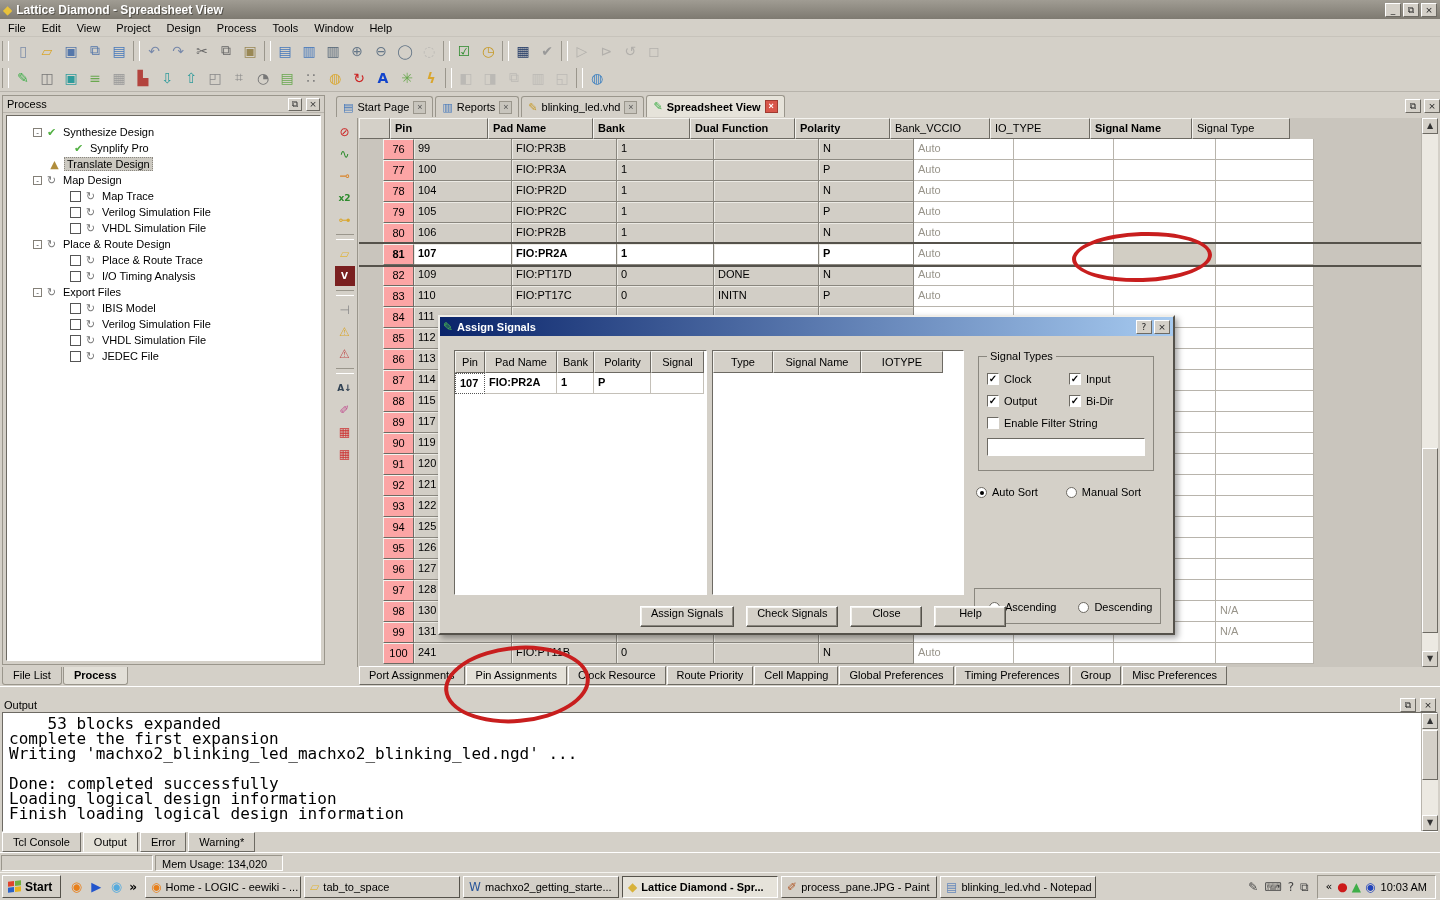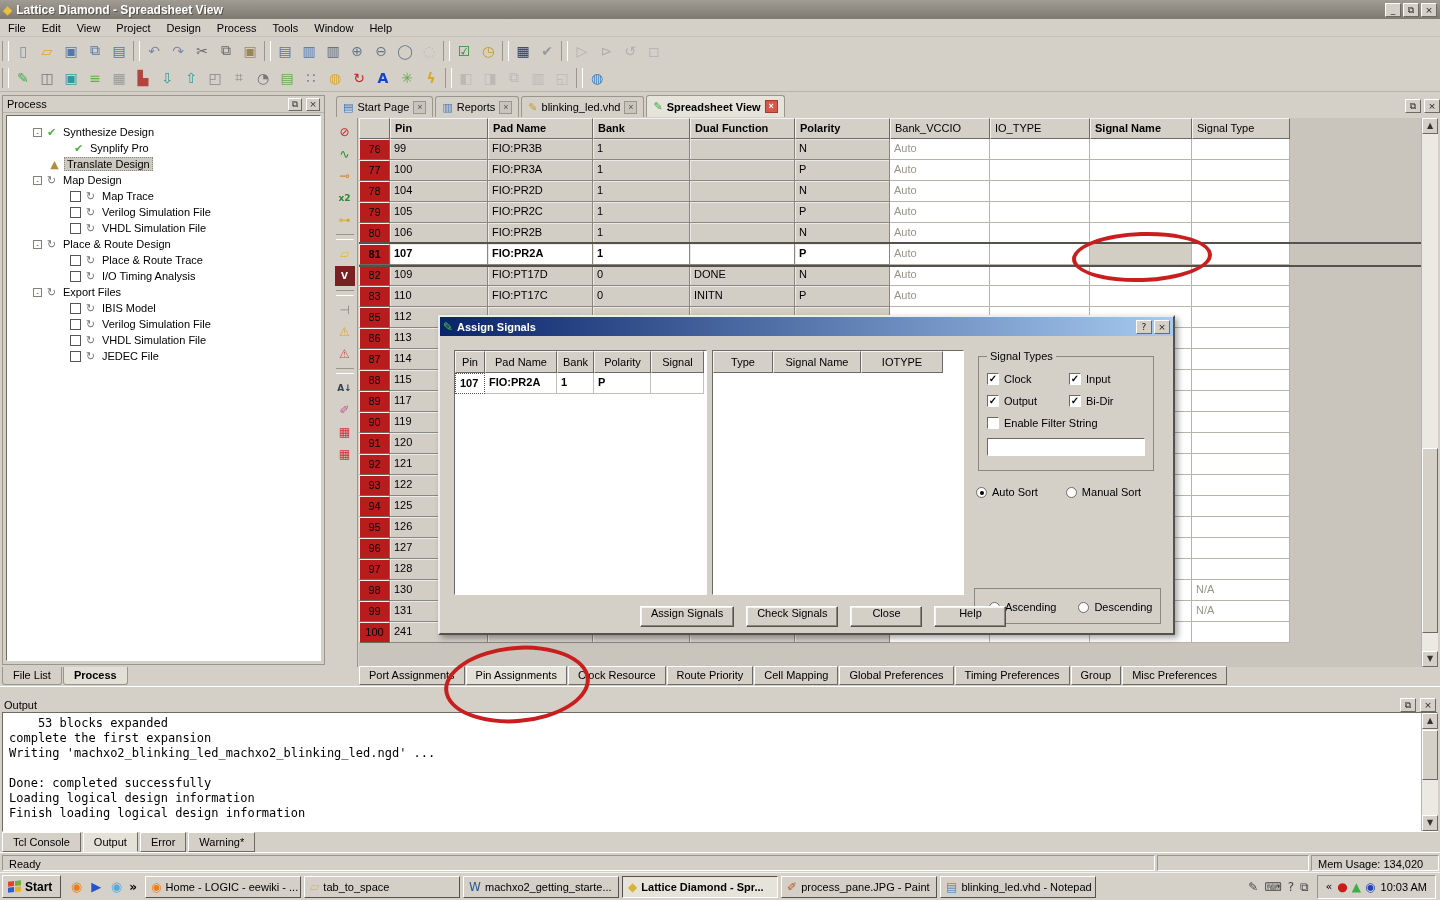--- a/index.html
+++ b/index.html
@@ -71,21 +71,21 @@
     border-left:none; border-right:none; margin:2px 0 4px; }
   .sicon.b .g { font-weight:bold; font-size:9px; }
 
   #sheet { position:absolute; left:359px; top:118px; width:1062px; height:549px; background:#c9c5bd; overflow:hidden; }
   .shead { display:flex; height:21px; }
   .hcell { background:#d4d0c8; border:1px solid; border-color:#f4f3ef #6d6a63 #6d6a63 #f4f3ef;
     padding:3px 4px 0; white-space:nowrap; overflow:hidden; }
   .hb { font-weight:bold; }
   .srow { display:flex; height:21px; }
   .cell { padding:3px 4px 0; white-space:nowrap; overflow:hidden; }
-  .rowhdr { background:#b91c1c; border:1px solid; border-color:#f4f3ef #6d6a63 #6d6a63 #f4f3ef; text-align:center; }
+  .rowhdr { background:#fca5a5; border:1px solid; border-color:#f4f3ef #6d6a63 #6d6a63 #f4f3ef; text-align:center;margin-left:24px; }
   .gcell { background:#d2cec6; border-right:1px solid #8a877f; border-bottom:1px solid #8a877f;
     box-shadow:inset 1px 1px 0 #eceae4; }
   .wcell { background:#fff; border-right:1px solid #b8b4ac; border-bottom:1px solid #b8b4ac; }
   .dim2 { color:#98948a; }
   .c-n{width:31px}.c-pin{width:98px}.c-pad{width:105px}.c-bank{width:97px}.c-dual{width:105px}
   .c-pol{width:95px}.c-vcc{width:100px}.c-io{width:100px}.c-sig{width:102px}.c-st{width:98px}
   .srow.sel { position:relative; z-index:1; outline:2px solid #55524b; }
   .srow.sel .gcell { background:#fff; font-weight:bold; }
   .srow.sel .rowhdr { font-weight:bold; }
   .c-sig.hl { background:#d2cec4; }
@@ -127,21 +127,21 @@
   .radrow { display:flex; align-items:center; gap:5px; height:20px; }
   .dbtn { height:21px; padding:0 10px; background:#d4d0c8; border:1px solid; border-color:#fff #55524b #55524b #fff;
     box-shadow:inset -1px -1px 0 #8a877f, inset 1px 1px 0 #f4f3ef; font-size:11px; text-align:center; }
 
   
   #splitter { position:absolute; left:0; top:686px; width:1440px; height:11px; background:#d4d0c8; border-top:1px solid #fff; }
   #outhdr { position:absolute; left:0; top:697px; width:1440px; height:15px; background:#d4d0c8; display:flex; align-items:center; padding:0 4px; }
   #outbtns { margin-left:auto; display:flex; gap:2px; }
   #console { position:absolute; left:2px; top:712px; width:1436px; height:120px; background:#fff;
     border:1px solid; border-color:#6d6a63 #fff #fff #6d6a63; overflow:hidden; }
-  #console pre { font-family:"DejaVu Sans Mono", monospace; font-size:12px; line-height:15px; padding:3px 6px; white-space:pre; }
+  #console pre { font-family:"DejaVu Sans Mono", monospace; font-size:16px; line-height:15px; padding:3px 6px; white-space:pre; }
   #conscroll { left:1421px; top:713px; height:118px; }
   #constabs { position:absolute; left:2px; top:832px; display:flex; height:20px; }
   .ctab { padding:3px 10px; background:#d4d0c8; border:1px solid; border-color:#fff #6d6a63 #6d6a63 #fff; margin-right:2px; }
   .ctab.active { background:#e4e1d8; border-bottom-color:#e4e1d8; }
 
   
   #statusbar { position:absolute; left:0; top:852px; width:1440px; height:20px; background:#d4d0c8;
     border-top:1px solid #fff; display:flex; align-items:center; }
   .stpanel { height:16px; margin:0 1px; border:1px solid; border-color:#9a968c #fff #fff #9a968c; padding:2px 6px 0; }
   #st-ready { flex:1 1 auto; margin-left:2px; }
@@ -805,20 +805,32 @@
           <div class="cell gcell c-pad">FIO:PT17C</div>
           <div class="cell gcell c-bank">0</div>
           <div class="cell gcell c-dual">INITN</div>
           <div class="cell gcell c-pol">P</div>
           <div class="cell wcell dim2 c-vcc">Auto</div>
           <div class="cell wcell c-io"></div>
           <div class="cell wcell c-sig"></div>
           <div class="cell wcell dim2 c-st"></div>
         </div>
 
+        <div class="srow">
+          <div class="cell rowhdr c-n">84</div>
+          <div class="cell gcell c-pin">111</div>
+          <div class="cell gcell c-pad"></div>
+          <div class="cell gcell c-bank"></div>
+          <div class="cell gcell c-dual"></div>
+          <div class="cell gcell c-pol"></div>
+          <div class="cell wcell dim2 c-vcc"></div>
+          <div class="cell wcell c-io"></div>
+          <div class="cell wcell c-sig"></div>
+          <div class="cell wcell dim2 c-st"></div>
+        </div>
 
         <div class="srow">
           <div class="cell rowhdr c-n">85</div>
           <div class="cell gcell c-pin">112</div>
           <div class="cell gcell c-pad"></div>
           <div class="cell gcell c-bank"></div>
           <div class="cell gcell c-dual"></div>
           <div class="cell gcell c-pol"></div>
           <div class="cell wcell dim2 c-vcc"></div>
           <div class="cell wcell c-io"></div>
@@ -1170,21 +1182,20 @@
   </div>
   <div id="constabs">
 
   <span class="ctab">Tcl Console</span>
       <span class="ctab active">Output</span>
       <span class="ctab">Error</span>
       <span class="ctab">Warning*</span>
     </div>
 
   <div id="statusbar">
-    <span class="stpanel" id="st-ready">Ready</span>
     <span class="stpanel" id="st-blank"></span>
     <span class="stpanel" id="st-mem">Mem Usage:  134,020 K</span>
   </div>
 
   <div id="taskbar">
     <span id="startbtn">
       <span class="flag">
         <i style="background:#e0442c"></i>
           <i style="background:#6fae3f"></i>
           <i style="background:#2a62c8"></i>

